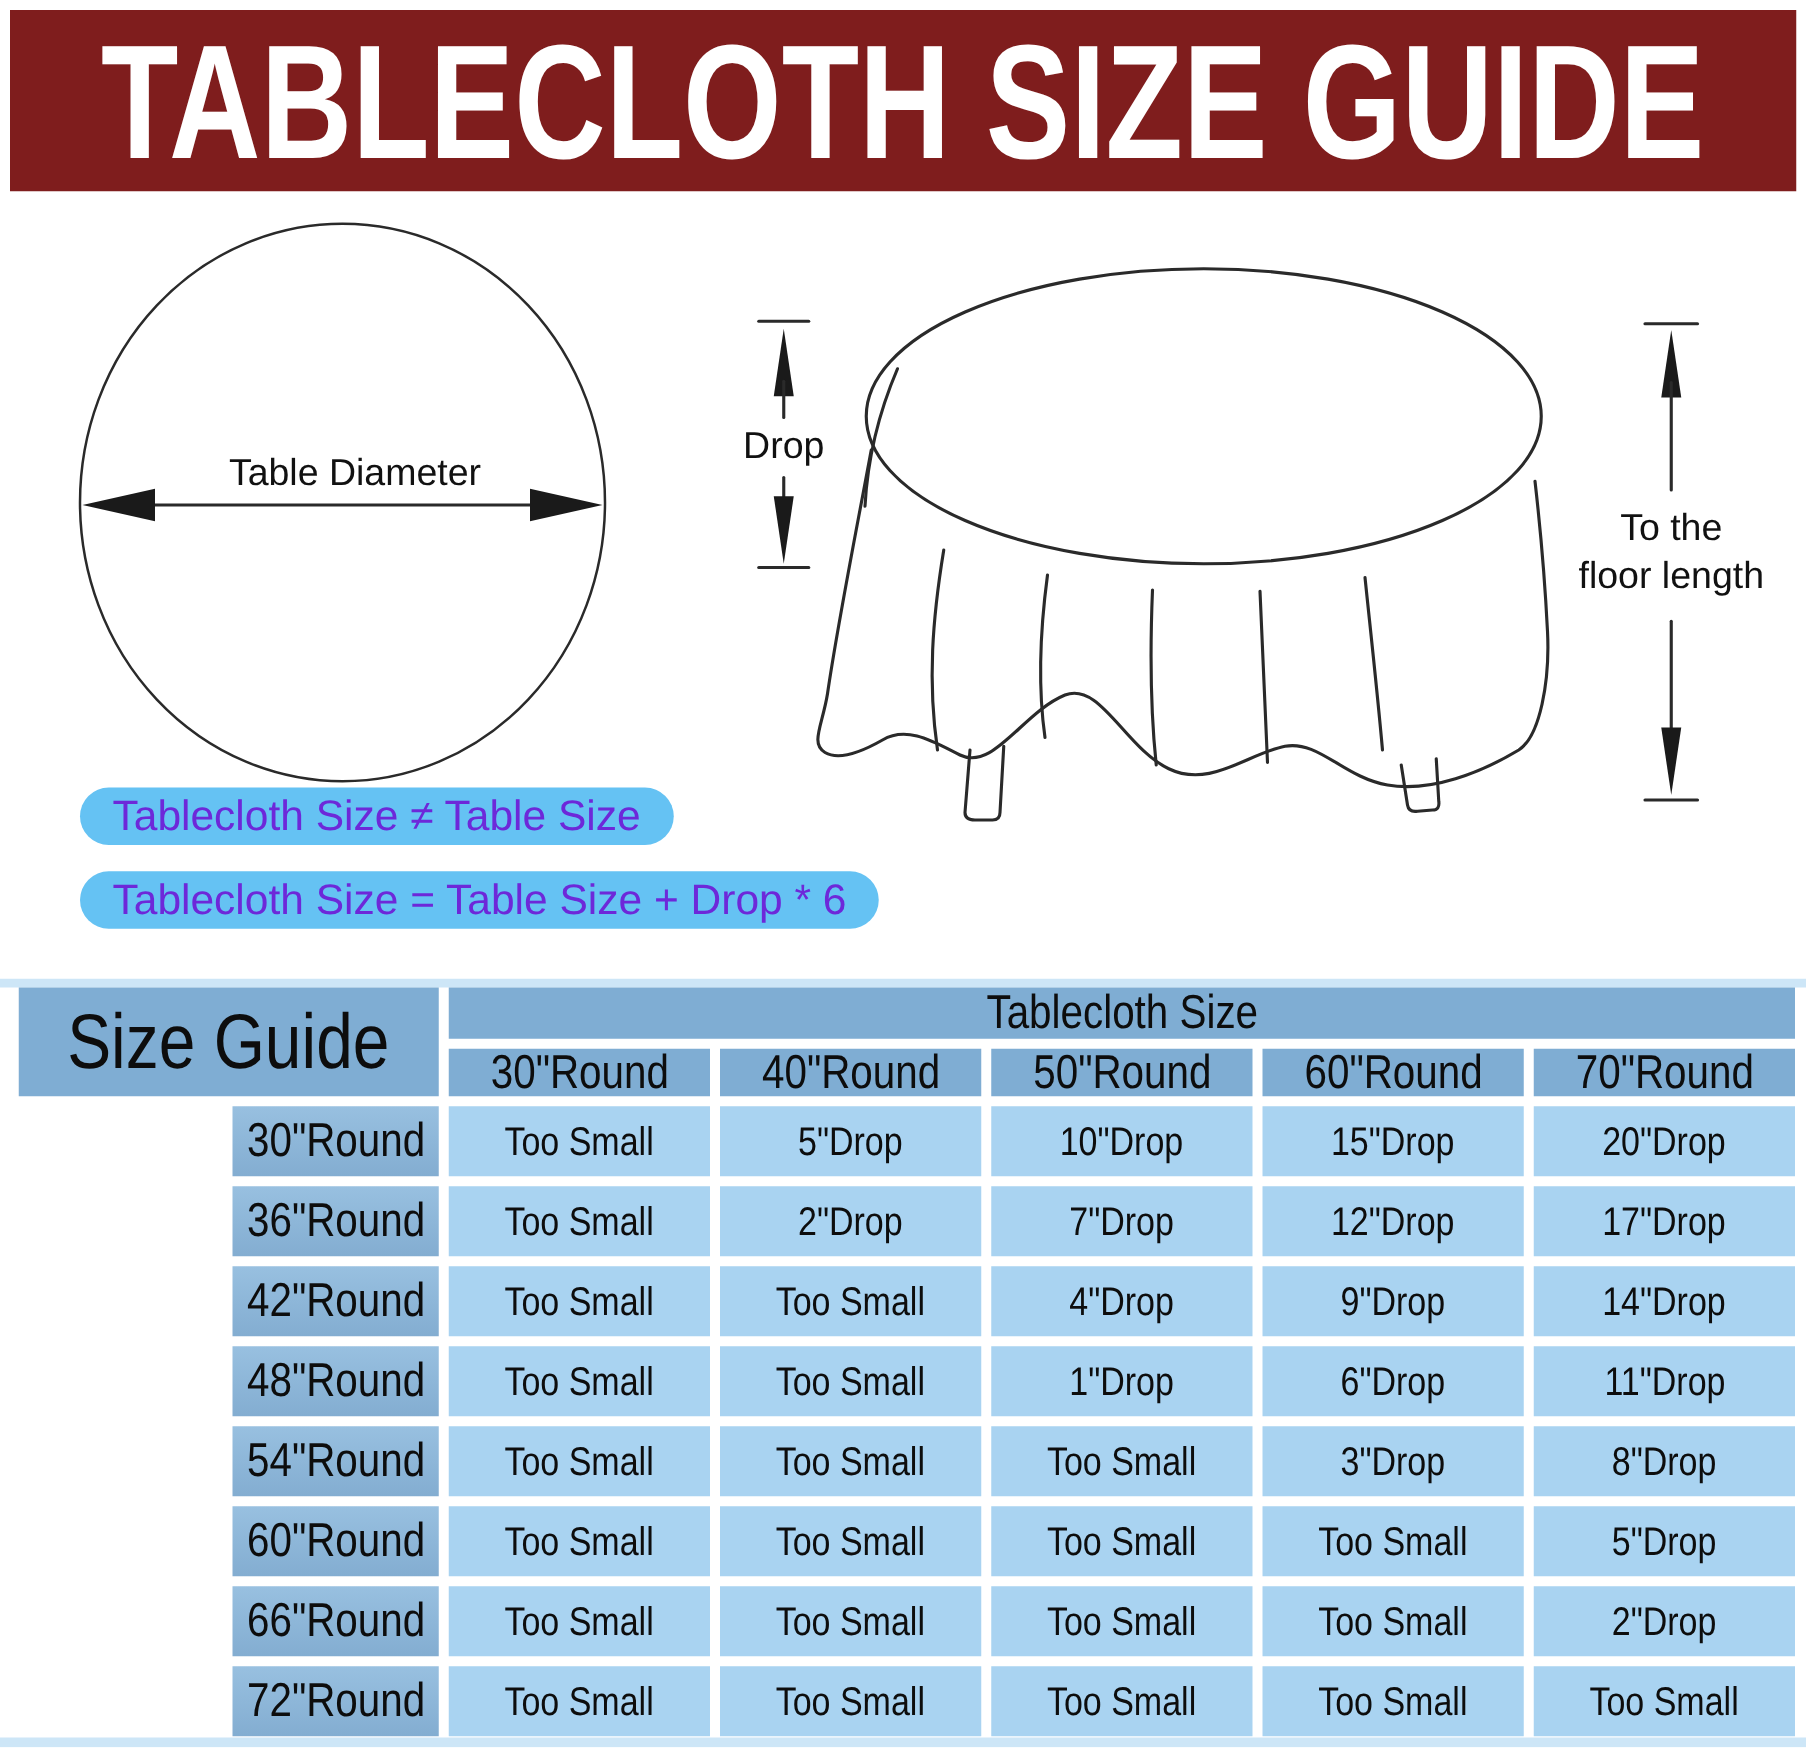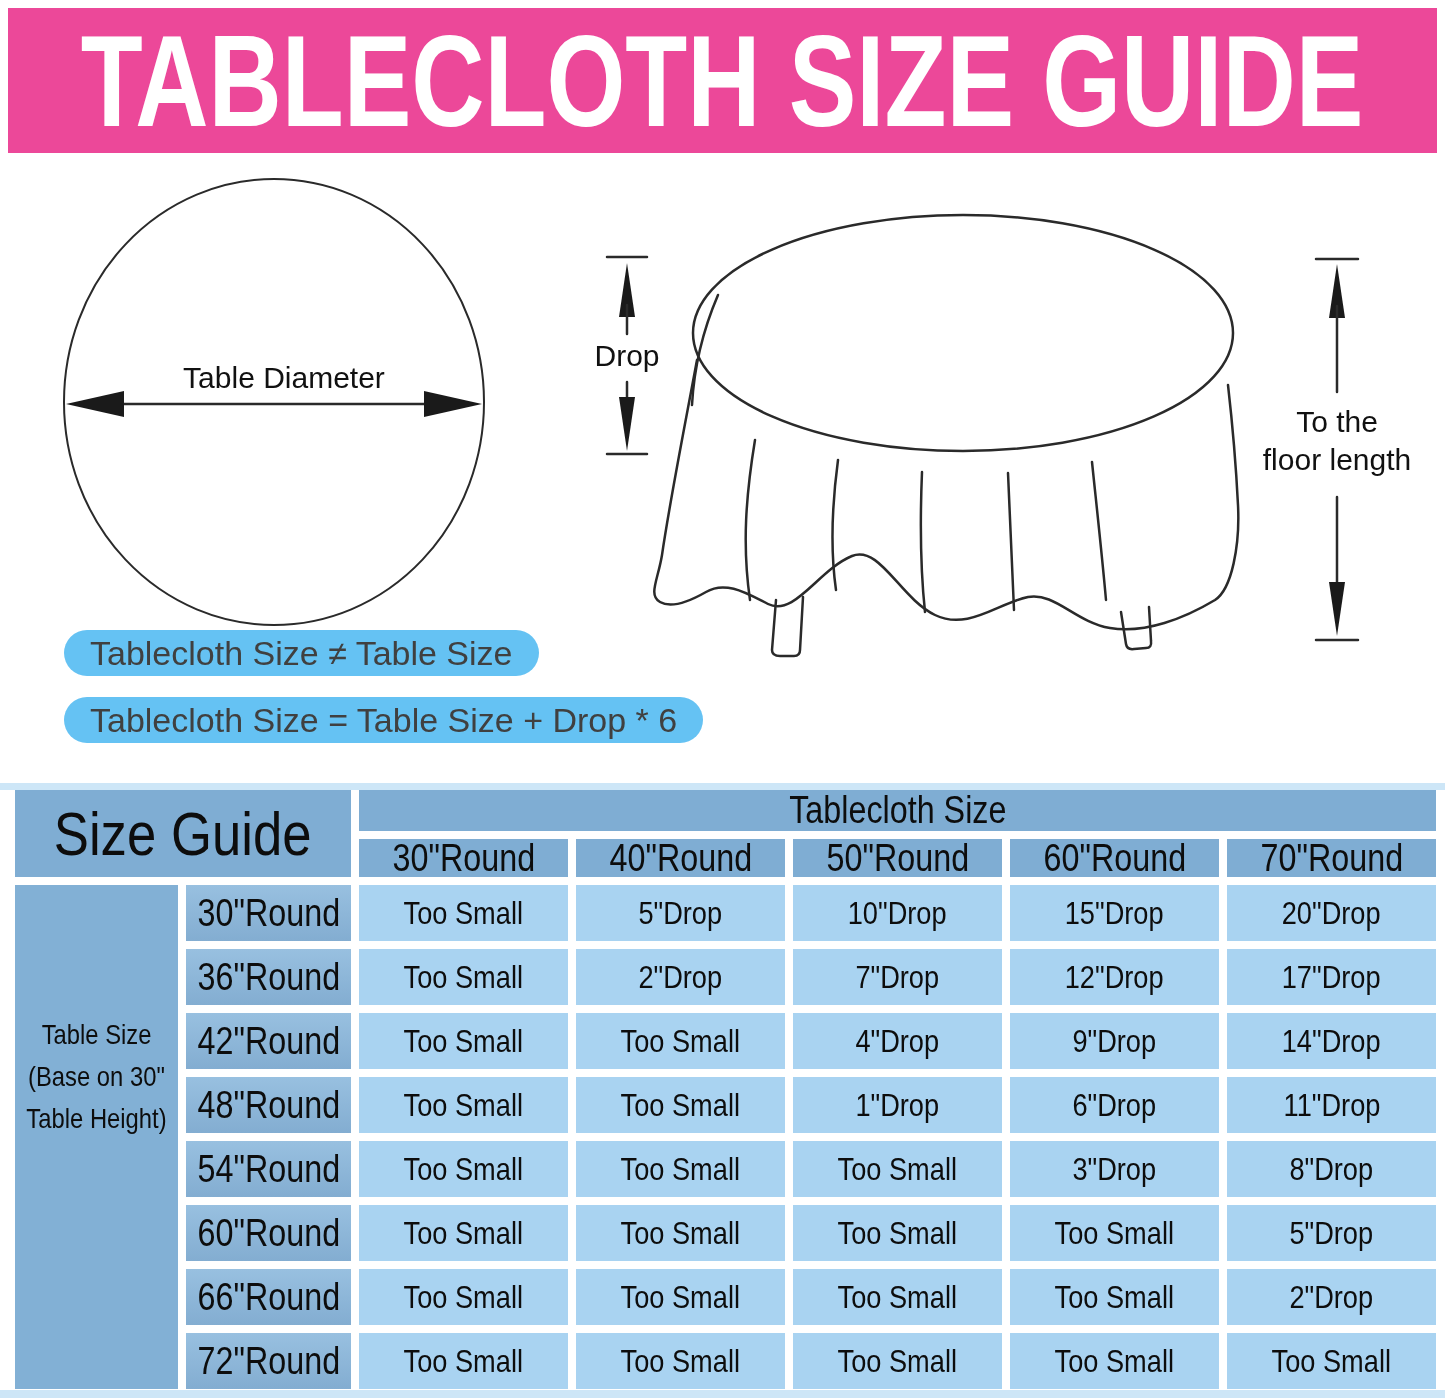--- a/index.html
+++ b/index.html
@@ -1,34 +1,34 @@
 <!DOCTYPE html>
 <html><head>
 <meta charset="utf-8">
 <style>
   html,body{margin:0;padding:0;background:#ffffff;}
   .page{position:relative;width:1445px;height:1398px;background:#ffffff;overflow:hidden;
         font-family:"Liberation Sans",sans-serif;color:#0d0d0d;}
 
   
-  .banner{position:absolute;left:8px;top:8px;width:1429px;height:145px;background:#ec4899;
+  .banner{position:absolute;left:8px;top:8px;width:1429px;height:145px;background:#7f1d1d;
           display:flex;align-items:center;justify-content:center;}
   .banner-title{font-size:130px;font-weight:700;color:#ffffff;line-height:1;
                 transform:scaleX(0.78);transform-origin:50% 50%;white-space:nowrap;}
 
   
   .diagram-svg{position:absolute;left:0;top:0;width:1445px;height:775px;}
   .ln{stroke:#2a2a2a;stroke-width:2.5;fill:none;stroke-linecap:round;stroke-linejoin:round;}
   .thin{stroke-width:2;}
   .ah{fill:#1a1a1a;stroke:none;}
   .svgtxt{fill:#111111;font-family:"Liberation Sans",sans-serif;}
 
   
   .pill{position:absolute;height:46px;background:#65c2f3;border-radius:23px;
-        display:inline-flex;align-items:center;padding:0 26px;font-size:34px;color:#404040;
+        display:inline-flex;align-items:center;padding:0 26px;font-size:34px;color:#6d28d9;
         white-space:nowrap;}
   .pill1{left:64px;top:630px;}
   .pill2{left:64px;top:697px;}
 
   
   .strip{position:absolute;left:0;width:1445px;background:#cde6f7;}
   .strip-top{top:783px;height:7px;}
   .strip-bottom{top:1390px;height:8px;}
 
   .grid{position:absolute;left:15px;top:790px;display:grid;
@@ -124,25 +124,20 @@
   <div class="strip strip-top"></div>
   <div class="strip strip-bottom"></div>
 
   <div class="grid" id="grid">
     <div class="cell hd band">
       <span class="cond">Tablecloth Size</span>
     </div>
     <div class="cell hd corner">
       <span class="cond">Size Guide</span>
     </div>
-    <div class="cell rg rowgroup">
-      <span class="cond">Table Size</span>
-      <span class="cond">(Base on 30"</span>
-      <span class="cond">Table Height)</span>
-    </div>
   <div class="cell hd colhead" style="grid-area: 2 / 3;">
         <span class="cond">30"Round</span>
       </div>
       <div class="cell hd colhead" style="grid-area: 2 / 4;">
         <span class="cond">40"Round</span>
       </div>
       <div class="cell hd colhead" style="grid-area: 2 / 5;">
         <span class="cond">50"Round</span>
       </div>
       <div class="cell hd colhead" style="grid-area: 2 / 6;">

